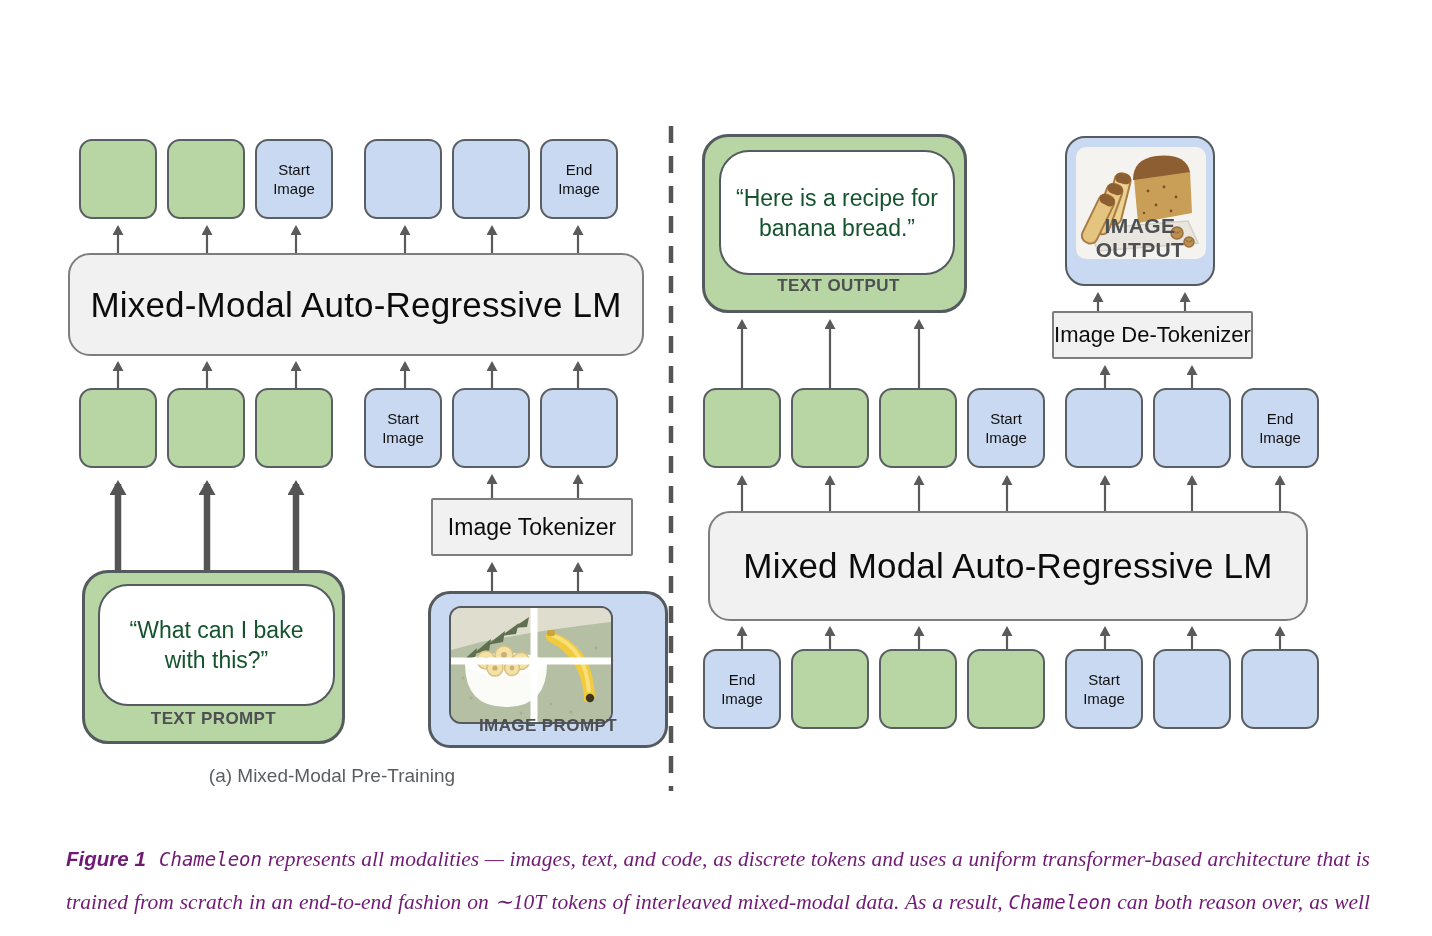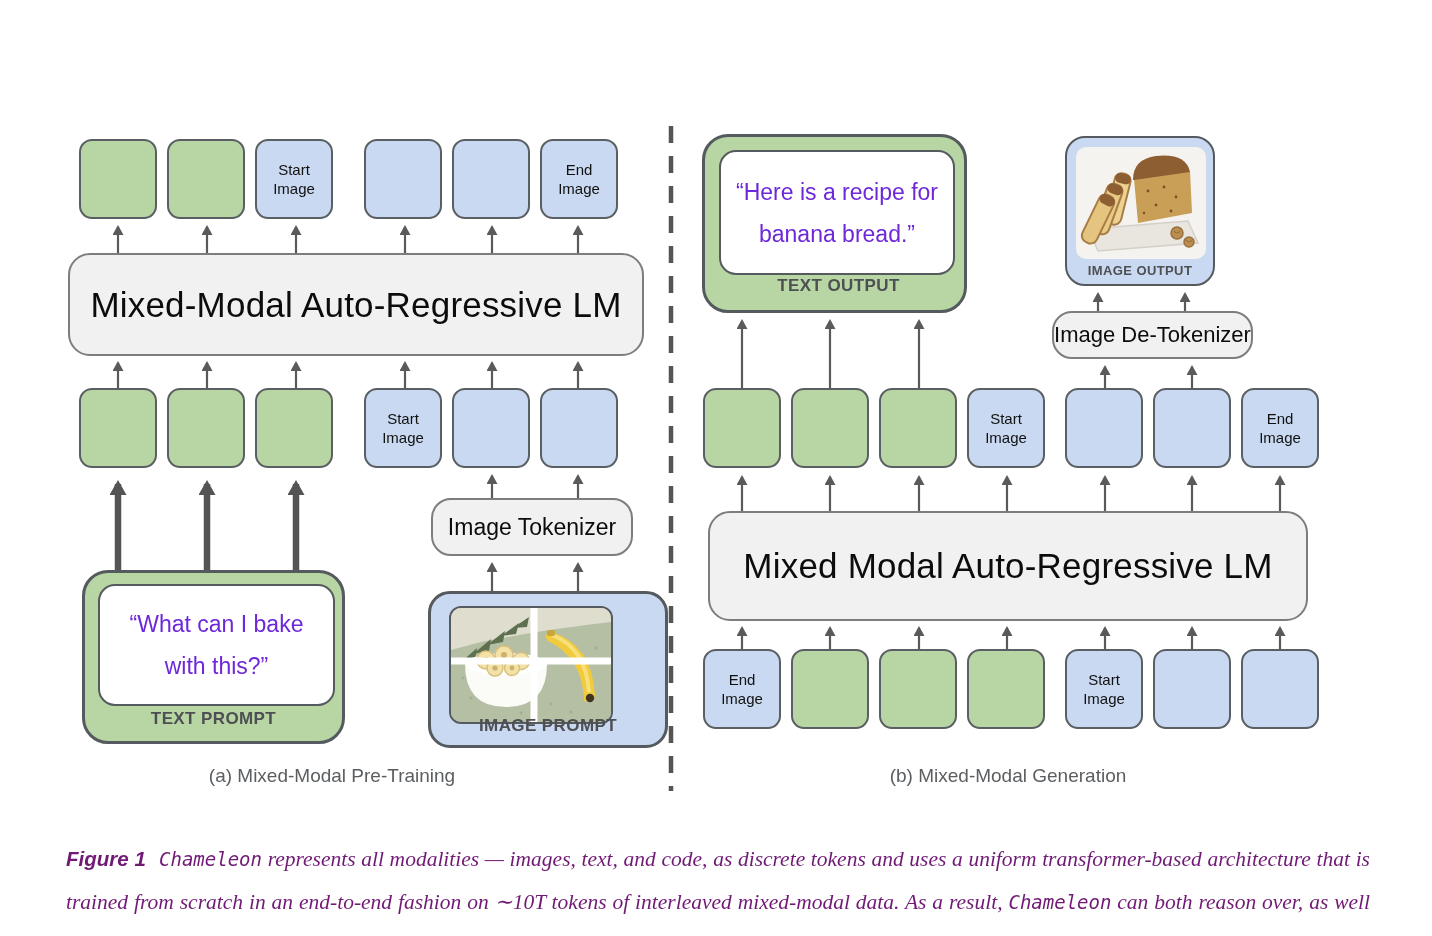--- a/index.html
+++ b/index.html
@@ -14,29 +14,29 @@
   .token{width:78px;height:80px;border:2px solid #5a5f63;border-radius:13px;
          display:flex;align-items:center;justify-content:center;text-align:center;
          font-size:15px;line-height:19px;color:#111;padding:0 9px;box-sizing:border-box;}
   .token.text{background:#b7d6a3;}
   .token.image{background:#c9d9f1;}
   #panel-a-output-row .token.gap,#panel-a-input-row .token.gap{margin-left:21px;}
   #panel-b-output-row .token.gap,#panel-b-input-row .token.gap{margin-left:10px;}
   
   .module{background:#f1f1f2;border:2px solid #7d7d7d;border-radius:22px;
           display:flex;align-items:center;justify-content:center;color:#0c0c0c;}
-  .module.small{border-radius:20px;font-size:23px;justify-content:center;}
+  .module.small{border-radius:2px;font-size:23px;justify-content:center;}
   .lm-text{font-size:35px;letter-spacing:0.2px;text-align:center;}
   
   .bigcard{border:3px solid #555a5e;border-radius:26px;z-index:2;}
   .bigcard.green{background:#b7d6a3;}
   .bigcard.blue{background:#c9d9f1;}
-  .innercard{position:absolute;background:#ffffff;border:2px solid #555a5e;border-radius:17px;
+  .innercard{position:absolute;background:#ffffff;border:2px solid #555a5e;border-radius:30px;
              display:flex;align-items:center;justify-content:center;text-align:center;
-             font-size:23px;line-height:42px;color:#6d28d9;white-space:pre-line;}
+             font-size:23px;line-height:30px;color:#14532d;white-space:pre-line;}
   .cardlabel{position:absolute;left:0;right:0;text-align:center;font-weight:bold;
              font-size:17px;color:#4d4f52;letter-spacing:0.4px;}
   .photo{position:absolute;overflow:hidden;}
   .photo svg{display:block;}
   
   .subcaption{position:absolute;text-align:center;font-size:19px;color:#5b5e61;z-index:2;}
   
   #figure-caption{position:absolute;left:66px;top:789px;width:1304px;
                   font-family:"Liberation Serif",serif;font-size:21.5px;line-height:43px;
                   color:#701a75;text-align:justify;z-index:2;font-style:italic;}
@@ -235,21 +235,21 @@
             <rect x="14" y="46" width="16" height="10" rx="5" fill="#8e5e33"></rect>
           </g>
         </g>
         <g fill="#bc8d50" stroke="#97703c" stroke-width="1.5">
           <circle cx="101" cy="86" r="6"></circle>
             <circle cx="113" cy="95" r="5"></circle>
         </g>
         <path d="M98,84 q3,4 6,0 M110,93 q3,4 6,0" stroke="#97703c" stroke-width="1.2" fill="none"></path>
       </svg>
     </div>
-    <div class="cardlabel" style="bottom:6px;font-size:13px;">IMAGE OUTPUT</div>
+    <div class="cardlabel" style="bottom:22px;font-size:21px;">IMAGE OUTPUT</div>
   </div>
 
   <div class="abs box module small" style="left:1052px;top:285px;width:201px;height:48px;font-size:22px;">
     <span>Image De-Tokenizer</span>
   </div>
 
   <div class="token-row" id="panel-b-output-row" style="left:703px;top:362px;">
       <div class="token text"></div>
       <div class="token text"></div>
       <div class="token text"></div>
@@ -266,17 +266,16 @@
   <div class="token-row" id="panel-b-input-row" style="left:703px;top:623px;">
       <div class="token image">End Image</div>
       <div class="token text"></div>
       <div class="token text"></div>
       <div class="token text"></div>
       <div class="token image gap">Start Image</div>
       <div class="token image"></div>
       <div class="token image"></div>
     </div>
 
-  <div class="subcaption" style="left:858px;top:739px;width:300px;">(b) Mixed-Modal Generation</div>
 
   <p id="figure-caption"><span class="rt-bold">Figure 1</span><span class="rt-mono">Chameleon</span><span class="rt-serif"> represents all modalities — images, text, and code, as discrete tokens and uses a uniform transformer-based architecture that is trained from scratch in an end-to-end fashion on ∼10T tokens of interleaved mixed-modal data. As a result, </span><span class="rt-mono">Chameleon</span><span class="rt-serif"> can both reason over, as well as generate, arbitrary mixed-modal documents. Text tokens are represented in green and image tokens are represented in blue.</span></p>
 
 </div>
 
 </body></html>

